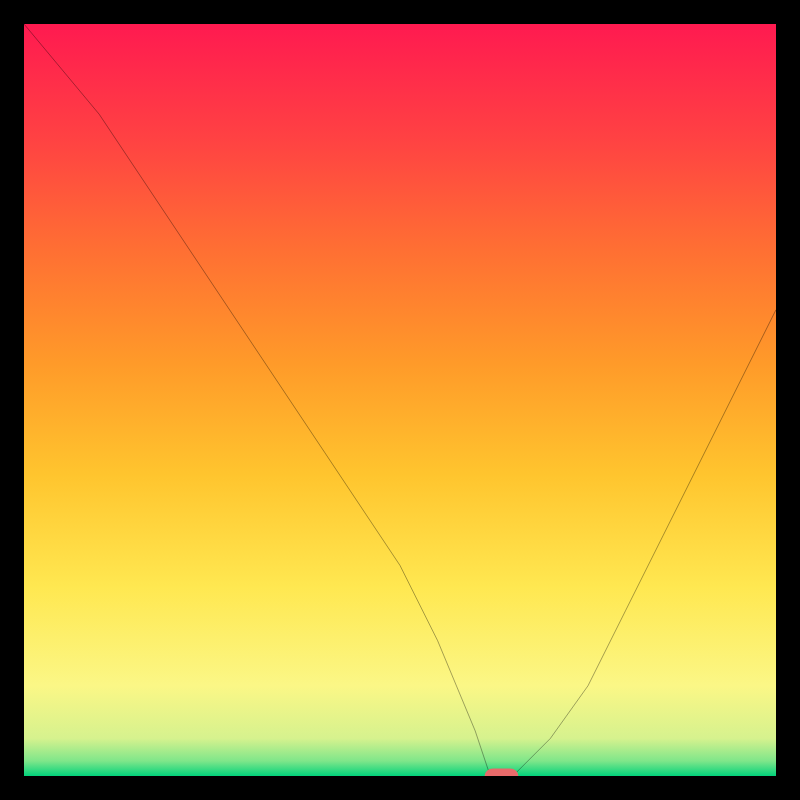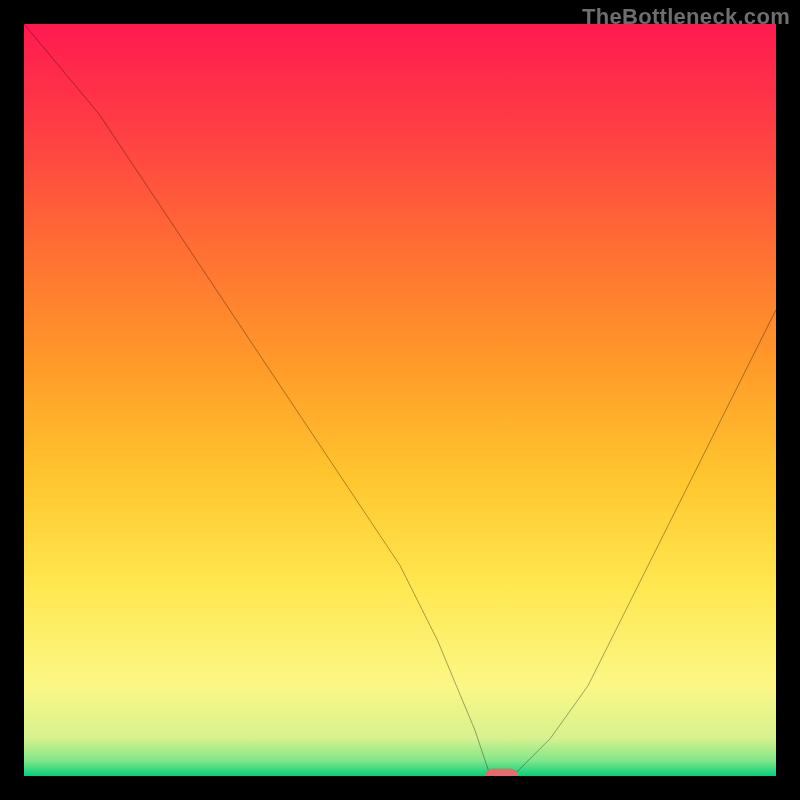--- a/index.html
+++ b/index.html
@@ -33,21 +33,20 @@
     top: 24px;
     width: 752px;
     height: 752px;
     display: block;
   }
 </style>
 </head>
 <body>
 
 <div class="outer">
-  <div class="attribution">TheBottleneck.com</div>
 
   <svg class="plot" viewBox="0 0 100 100" preserveAspectRatio="none">
     <defs>
       <linearGradient id="bg-grad" x1="0" y1="1" x2="0" y2="0">
           <stop offset="0%" stop-color="#02d27b"></stop>
           <stop offset="2%" stop-color="#7fe68a"></stop>
           <stop offset="5%" stop-color="#d6f28e"></stop>
           <stop offset="12%" stop-color="#fbf786"></stop>
           <stop offset="25%" stop-color="#ffe851"></stop>
           <stop offset="40%" stop-color="#ffc52e"></stop>

